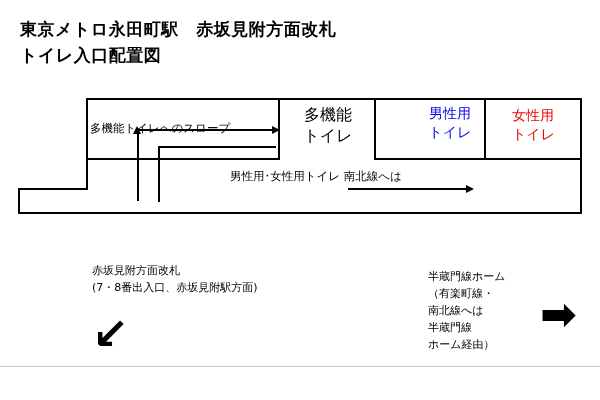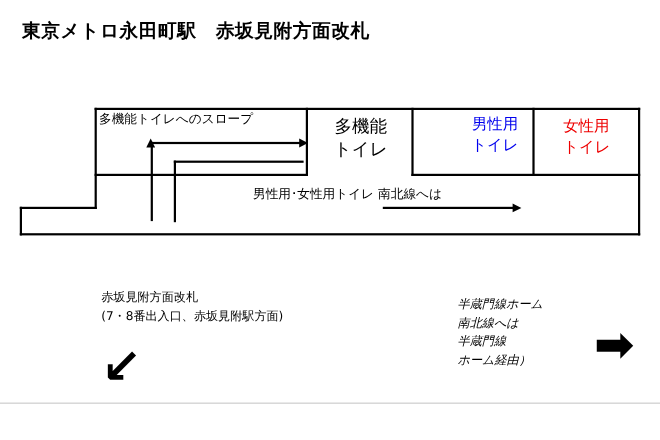--- a/index.html
+++ b/index.html
@@ -116,20 +116,21 @@
     background: #c8c8c8;
   }
 </style>
 </head>
 <body>
 
 <div id="root">
 
   <div class="title-block">
     <div class="title-line">東京メトロ永田町駅　赤坂見附方面改札</div>
+    <div class="title-line">トイレ入口配置図</div>
   </div>
 
   <div class="diagram">
 
     <div class="wall" style="left:68px; top:6px; width:496px; height:2px;"></div>
     <div class="wall" style="left:0px; top:120px; width:564px; height:2px;"></div>
     <div class="wall" style="left:0px; top:96px; width:2px; height:26px;"></div>
     <div class="wall" style="left:0px; top:96px; width:70px; height:2px;"></div>
     <div class="wall" style="left:68px; top:6px; width:2px; height:92px;"></div>
     <div class="wall" style="left:562px; top:6px; width:2px; height:116px;"></div>
@@ -148,21 +149,21 @@
     <div class="room-label blue" style="left:368px; top:12px; width:96px; text-align:center;margin-left:16px;">
       <span>男性用</span><br>
       <span>トイレ</span>
     </div>
 
     <div class="room-label red" style="left:494px; top:14px; width:96px; text-align:left;">
       <span>女性用</span><br>
       <span>トイレ</span>
     </div>
 
-    <div class="note" style="left:72px; top:8px;">多機能トイレへのスロープ</div>
+    <div class="note" style="left:72px; top:28px;">多機能トイレへのスロープ</div>
 
     <div class="aline" style="left:120px; top:37px; width:136px; height:1.5px;"></div>
     <div class="arrowhead ah-right" style="left:254px; top:34px;"></div>
 
     <div class="aline" style="left:119px; top:37px; width:1.5px; height:72px;"></div>
     <div class="arrowhead ah-up" style="left:115px; top:34px;"></div>
 
     <div class="aline" style="left:140px; top:54px; width:1.5px; height:56px;"></div>
     <div class="aline" style="left:140px; top:54px; width:118px; height:1.5px;"></div>
 
@@ -174,22 +175,23 @@
     <div class="arrowhead ah-right" style="left:448px; top:93px;"></div>
 
   </div>
 
   <div class="caption" style="left:92px; top:262px;">
     <span class="cap-line">赤坂見附方面改札</span>
     <span class="cap-line">(7・8番出入口、赤坂見附駅方面)</span>
   </div>
   <div class="big-arrow arrow-dl" style="left:92px; top:312px;">↙</div>
 
-  <div class="caption" style="left:416px; top:268px;font-style:italic;">
+  <div class="caption" style="left:428px; top:268px;">
     <span class="cap-line">半蔵門線ホーム</span>
+    <span class="cap-line">（有楽町線・</span>
     <span class="cap-line">南北線へは</span>
     <span class="cap-line">半蔵門線</span>
     <span class="cap-line">ホーム経由）</span>
   </div>
   <div class="big-arrow" style="left:540px; top:292px;">➡</div>
 
   <div class="hr-bottom"></div>
 
 </div>
 

